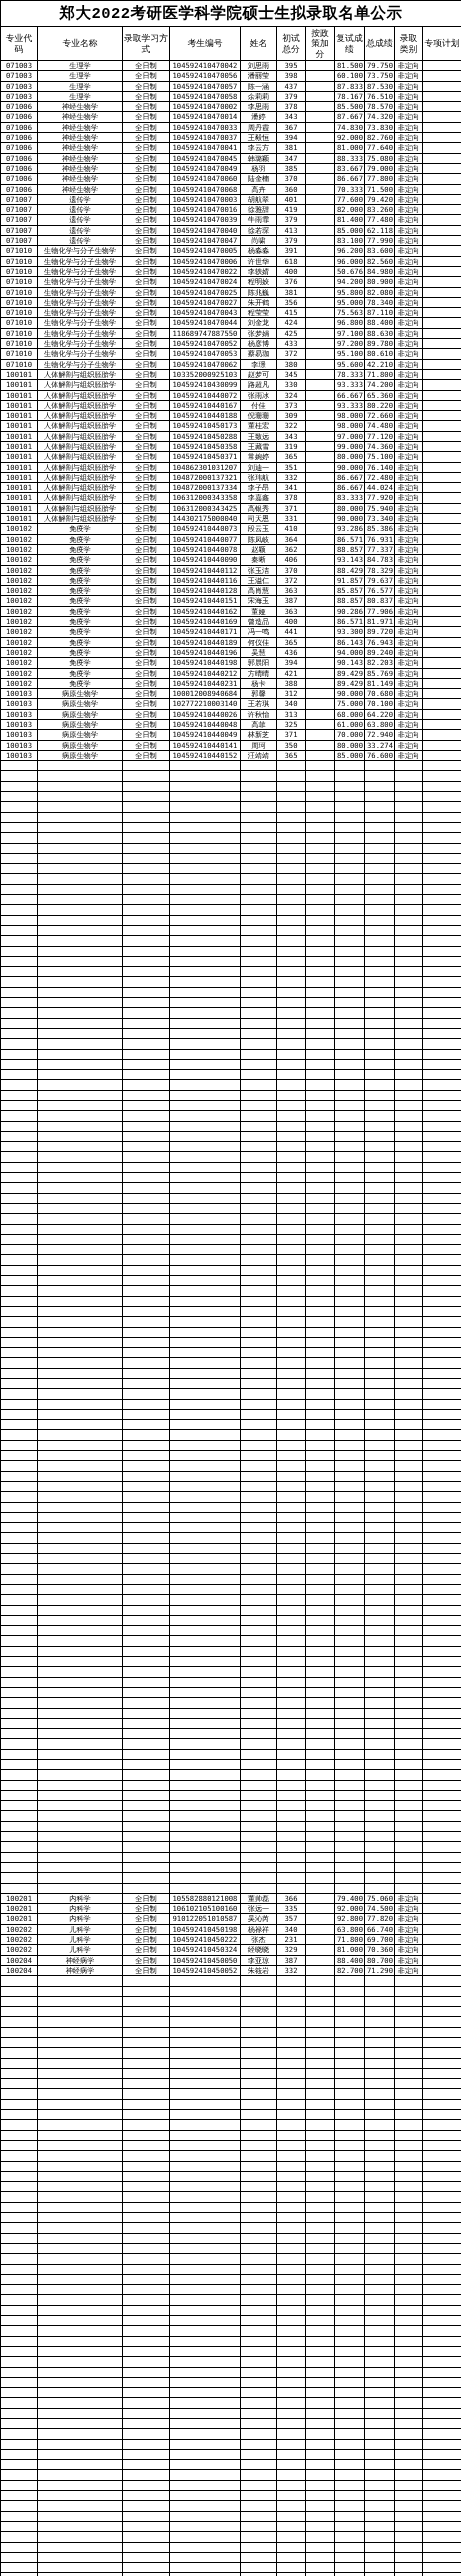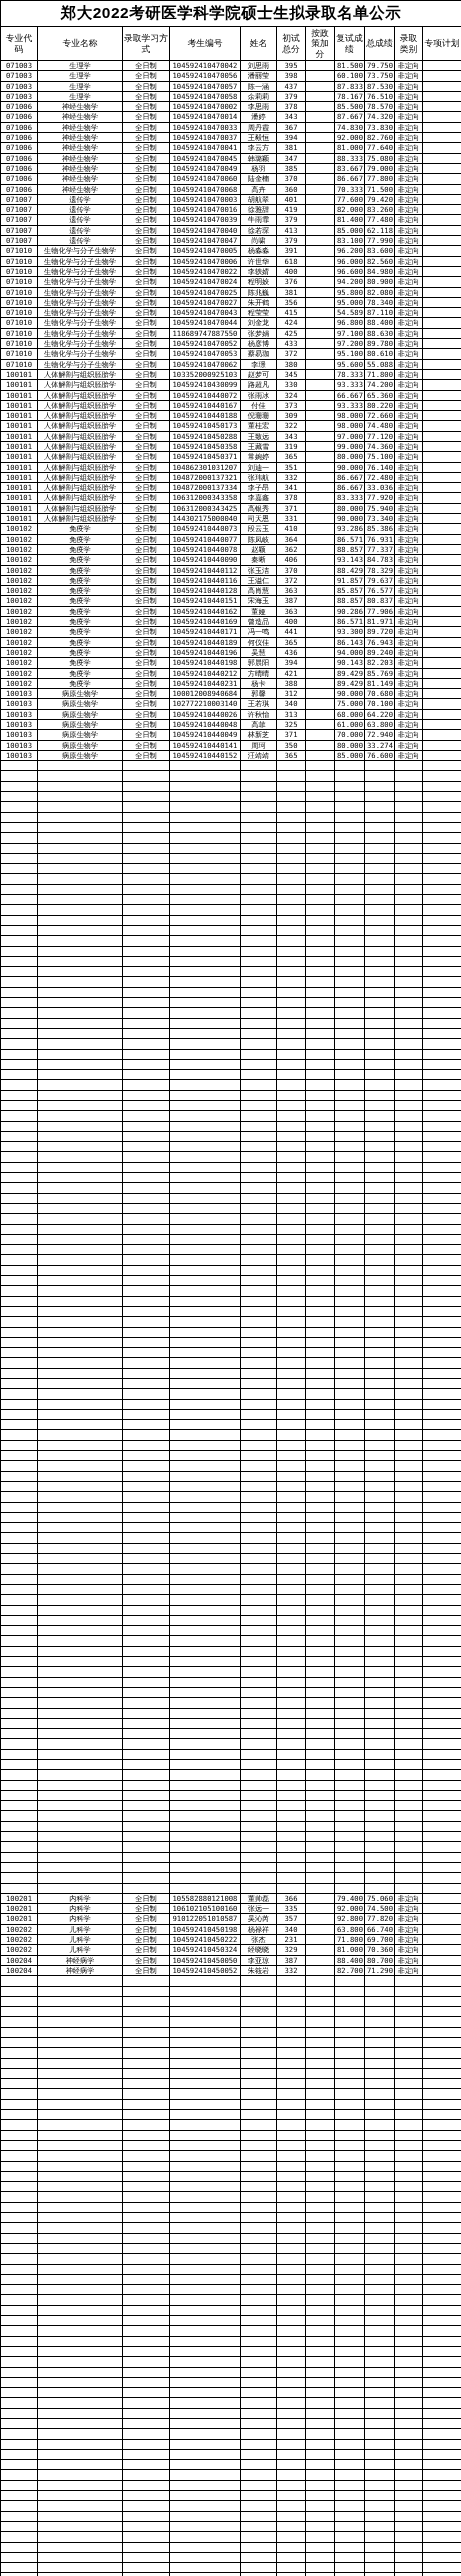--- a/index.html
+++ b/index.html
@@ -1,18 +1,18 @@
 <!DOCTYPE html>
 <html style="font-size:8.2px"><head>
 <meta charset="utf-8">
 <style>
   html,body{margin:0;padding:0;background:#fff;}
   body{width:462px;font-family:"DejaVu Sans","Liberation Sans",sans-serif;color:#000;}
   .sheet{width:462px;}
-  .title{height:26px;border:0.5px solid #000;border-bottom:none;display:flex;align-items:center;justify-content:center;font-family:Liberation Sans, sans-serif;font-size:15.5px;font-weight:bold;letter-spacing:0.5px;box-sizing:border-box;}
+  .title{height:26px;border:0.5px solid #000;border-bottom:none;display:flex;align-items:center;justify-content:center;font-family:Liberation Mono, monospace;font-size:15.5px;font-weight:bold;letter-spacing:0.5px;box-sizing:border-box;}
   table{border-collapse:collapse;width:462px;table-layout:fixed;}
   th,td{border:0.5px solid #000;padding:0 1px;text-align:center;white-space:nowrap;overflow:hidden;font-weight:normal;}
   th{height:33px;font-size:8.8px;line-height:10.3px;white-space:normal;}
   td{height:9.3px;font-size:7.2px;line-height:9.3px;font-family:"DejaVu Sans Mono","Liberation Mono",monospace;}
   td.cn{font-family:"DejaVu Sans","Liberation Sans",sans-serif;}
   td.r{text-align:right;}
   .filler td{height:9.3px;}
 </style>
 </head>
 <body>
@@ -310,21 +310,21 @@
           <td class=""></td>
         </tr>
         <tr>
           <td class="">071010</td>
           <td class="cn">生物化学与分子生物学</td>
           <td class="cn">全日制</td>
           <td class="">104592410470022</td>
           <td class="cn">李轶婧</td>
           <td class="">400</td>
           <td class=""></td>
-          <td class="r">96.600</td>
+          <td class="r">50.676</td>
           <td class="r">84.980</td>
           <td class="cn">非定向</td>
           <td class=""></td>
         </tr>
         <tr>
           <td class="">071010</td>
           <td class="cn">生物化学与分子生物学</td>
           <td class="cn">全日制</td>
           <td class="">104592410470024</td>
           <td class="cn">程明姣</td>
@@ -362,21 +362,21 @@
           <td class=""></td>
         </tr>
         <tr>
           <td class="">071010</td>
           <td class="cn">生物化学与分子生物学</td>
           <td class="cn">全日制</td>
           <td class="">104592410470043</td>
           <td class="cn">程莹莹</td>
           <td class="">415</td>
           <td class=""></td>
-          <td class="r">54.589</td>
+          <td class="r">75.563</td>
           <td class="r">87.110</td>
           <td class="cn">非定向</td>
           <td class=""></td>
         </tr>
         <tr>
           <td class="">071010</td>
           <td class="cn">生物化学与分子生物学</td>
           <td class="cn">全日制</td>
           <td class="">104592410470044</td>
           <td class="cn">刘金龙</td>
@@ -428,21 +428,21 @@
         </tr>
         <tr>
           <td class="">071010</td>
           <td class="cn">生物化学与分子生物学</td>
           <td class="cn">全日制</td>
           <td class="">104592410470062</td>
           <td class="cn">李璟</td>
           <td class="">380</td>
           <td class=""></td>
           <td class="r">95.600</td>
-          <td class="r">55.088</td>
+          <td class="r">42.210</td>
           <td class="cn">非定向</td>
           <td class=""></td>
         </tr>
         <tr>
           <td class="">100101</td>
           <td class="cn">人体解剖与组织胚胎学</td>
           <td class="cn">全日制</td>
           <td class="">103352000925103</td>
           <td class="cn">赵梦可</td>
           <td class="">345</td>
@@ -584,21 +584,21 @@
         </tr>
         <tr>
           <td class="">100101</td>
           <td class="cn">人体解剖与组织胚胎学</td>
           <td class="cn">全日制</td>
           <td class="">104872000137334</td>
           <td class="cn">李子昂</td>
           <td class="">341</td>
           <td class=""></td>
           <td class="r">86.667</td>
-          <td class="r">33.036</td>
+          <td class="r">44.024</td>
           <td class="cn">非定向</td>
           <td class=""></td>
         </tr>
         <tr>
           <td class="">100101</td>
           <td class="cn">人体解剖与组织胚胎学</td>
           <td class="cn">全日制</td>
           <td class="">106312000343358</td>
           <td class="cn">李嘉鑫</td>
           <td class="">378</td>

